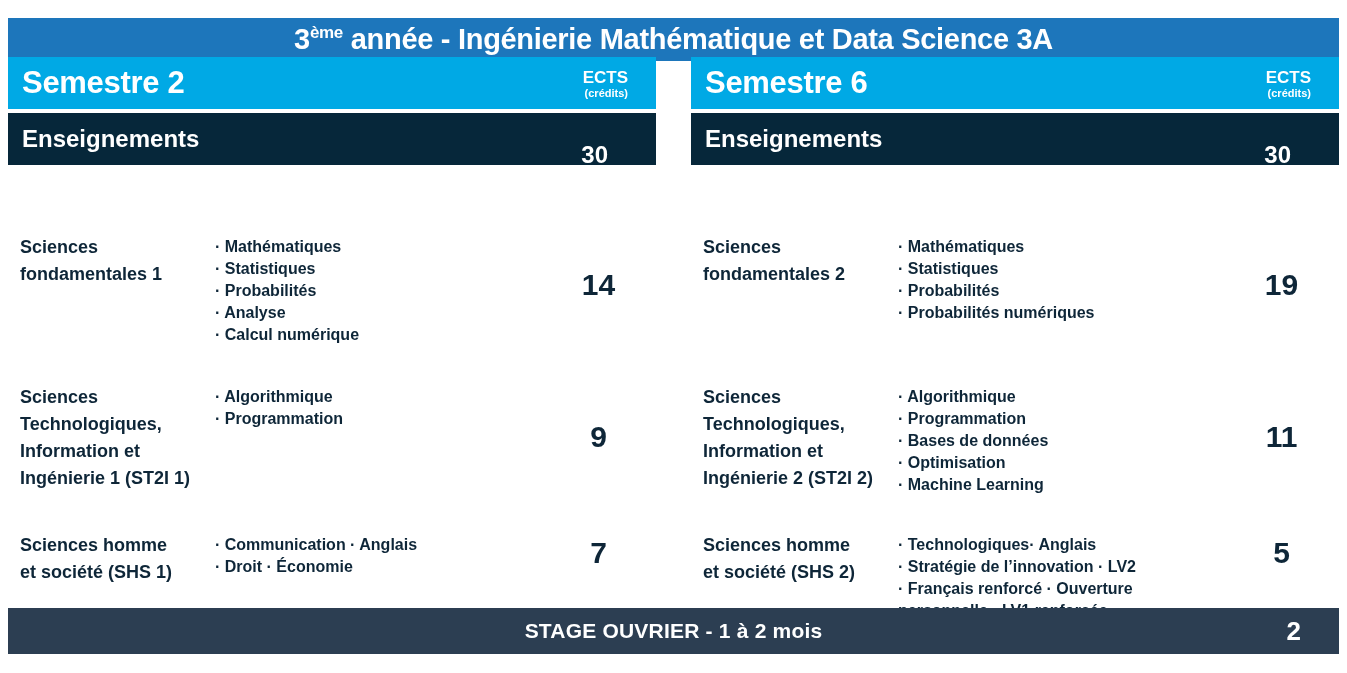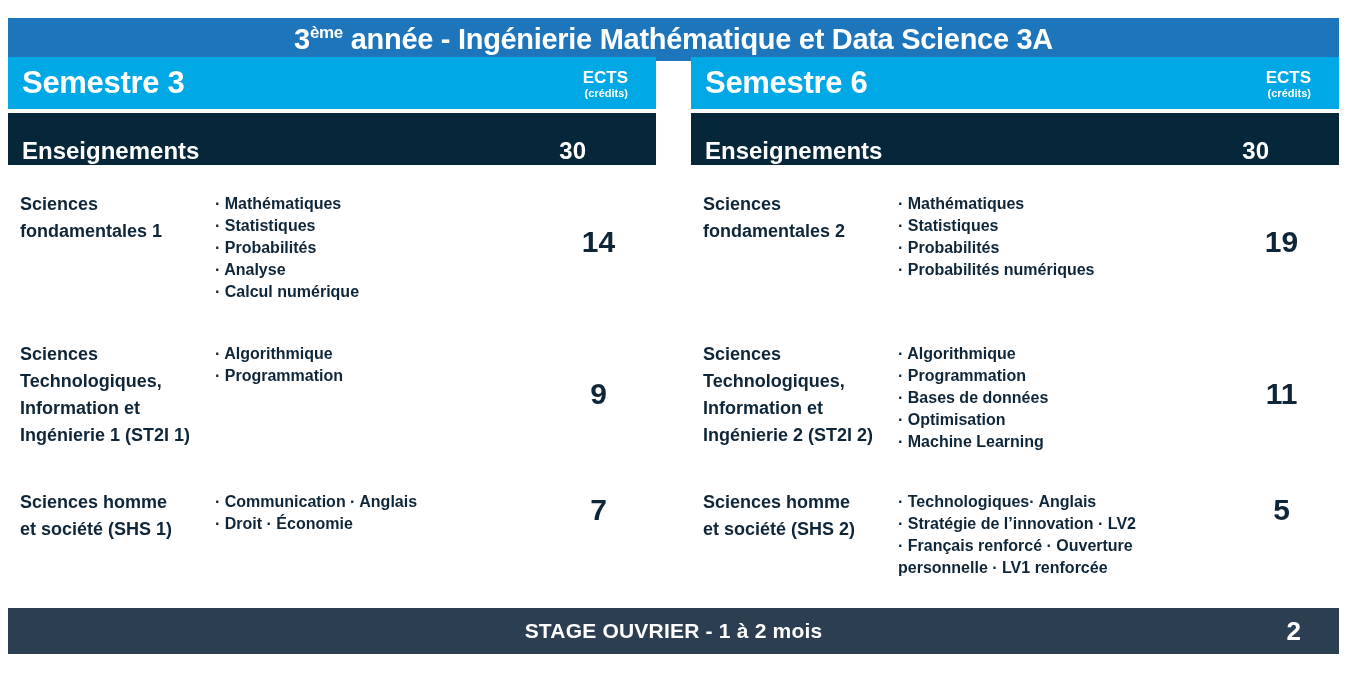--- a/index.html
+++ b/index.html
@@ -33,27 +33,27 @@
     color:#fff;display:flex;justify-content:space-between;align-items:center;
     padding:0 28px 0 14px;margin-bottom:4px;
   }
   .sem-title{font-size:31px;letter-spacing:-0.3px;}
   .ects-block{text-align:right;line-height:1.1;padding-top:2px;}
   .ects-label{font-size:17px;display:block;}
   .ects-sub{font-size:11px;display:block;}
 
   .col-subheader{
     height:52px;background:var(--dark-navy,#06273a);
-    color:#fff;display:flex;justify-content:space-between;align-items:flex-end;
-    padding:0 70px 0 14px;
+    color:#fff;display:flex;justify-content:space-between;align-items:center;
+    padding:0 48px 0 14px;
   }
   .ens-label{font-size:24px;}
   .ens-credits{font-size:24px;margin-top:32px;}
 
-  .rows{padding:25px 0 0 12px;}
+  .rows{padding:25px 0 0 12px;margin-top:43px;}
   .row{
     display:grid;grid-template-columns:195px 1fr 115px;
     align-items:start;
   }
   .row-1{height:150px;}
   .row-2{height:148px;}
   .row-3{height:112px;}
   .course-title{font-size:18px;line-height:27px;white-space:pre-line;padding-top:1px;}
   .course-topics{font-size:16px;line-height:22px;white-space:pre-line;padding-top:3px;}
   .course-credits{font-size:30px;text-align:center;line-height:32px;}
@@ -83,21 +83,21 @@
 <div class="page">
 
   <div class="banner">
     <span>3</span><sup>ème</sup><span> année - Ingénierie Mathématique et Data Science 3A</span>
   </div>
 
   <div class="columns">
 
     <div class="col">
       <div class="col-header">
-        <span class="sem-title">Semestre 3</span>
+        <span class="sem-title">Semestre 2</span>
         <span class="ects-block">
           <span class="ects-label">ECTS</span>
           <span class="ects-sub">(crédits)</span>
         </span>
       </div>
       <div class="col-subheader">
         <span class="ens-label">Enseignements</span>
         <span class="ens-credits">30</span>
       </div>
       <div class="rows">

